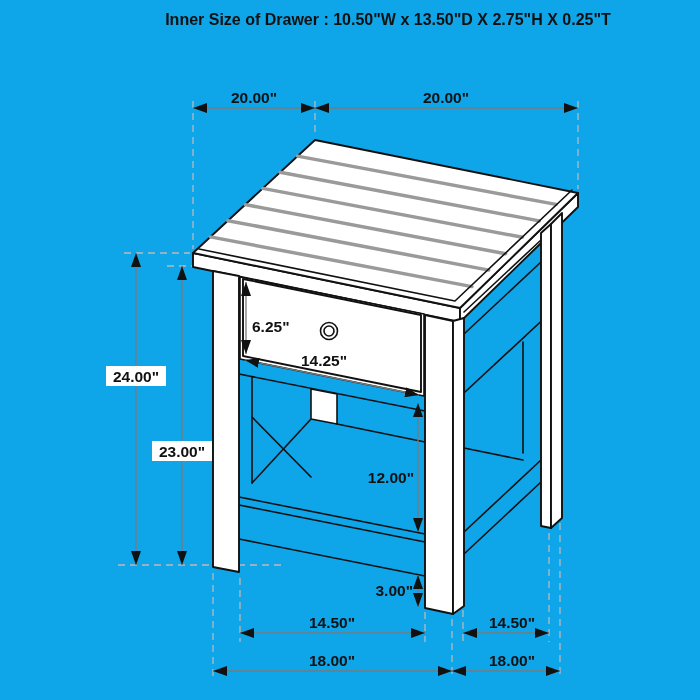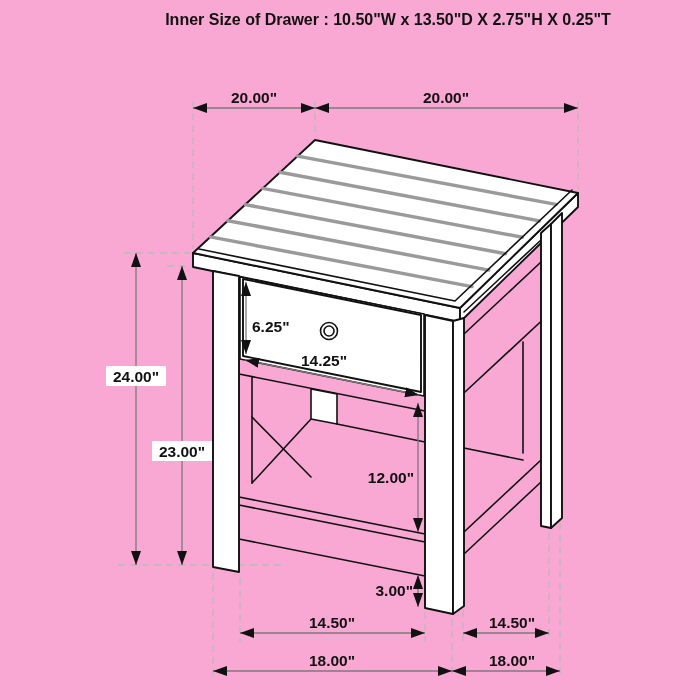--- a/index.html
+++ b/index.html
@@ -1,16 +1,16 @@
 <!DOCTYPE html>
 <html><head>
 <meta charset="utf-8">
 <style>
   html,body{margin:0;padding:0;background:#fff;}
-  .page{width:700px;height:700px;background:#f9a8d4;position:relative;overflow:hidden;}
+  .page{width:700px;height:700px;background:#0ea5e9;position:relative;overflow:hidden;}
   svg{display:block;}
   .t  {fill:none;stroke:#111;stroke-width:1.6;stroke-linejoin:round;stroke-linecap:round;}
   .tf {fill:#fff;stroke:#111;stroke-width:1.9;stroke-linejoin:round;}
   .tf2{fill:#fff;stroke:#111;stroke-width:1.6;stroke-linejoin:round;}
   .s  {stroke:#9a9a9a;stroke-width:3.5;fill:none;stroke-linecap:round;}
   .d  {stroke:#b9b9b9;stroke-width:1.3;stroke-dasharray:7 5;fill:none;}
   .m  {stroke:#7a7a7a;stroke-width:1.3;fill:none;}
   .lbl{font:bold 15.5px "Liberation Sans", sans-serif;fill:#111;text-anchor:middle;}
   .lbl.start{text-anchor:start;}
   .lbl.end{text-anchor:end;}

